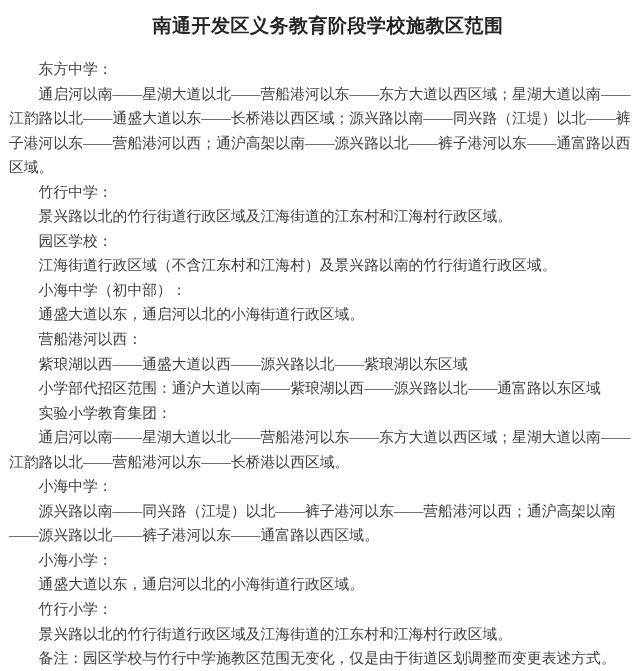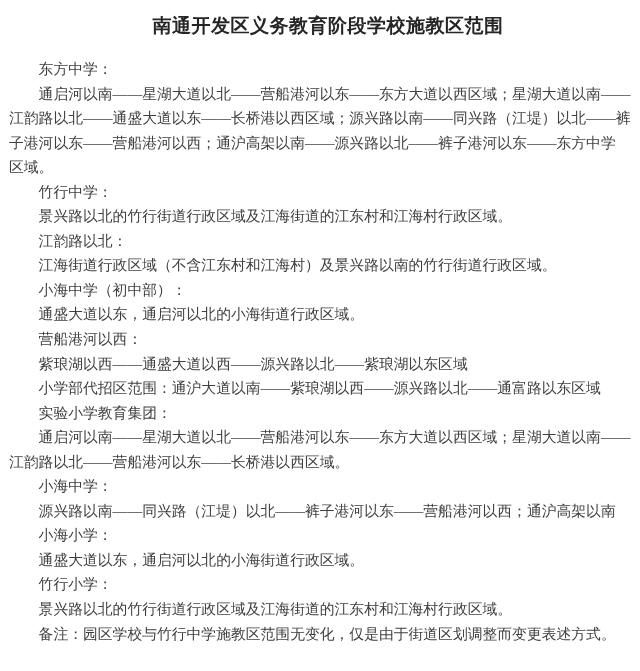--- a/index.html
+++ b/index.html
@@ -45,34 +45,35 @@
 </style>
 </head>
 <body>
 
 <div class="doc-title">南通开发区义务教育阶段学校施教区范围</div>
 
 <div class="doc-lines">
   <div class="ln ind">东方中学：</div>
   <div class="ln ind">通启河以南——星湖大道以北——营船港河以东——东方大道以西区域；星湖大道以南——</div>
   <div class="ln">江韵路以北——通盛大道以东——长桥港以西区域；源兴路以南——同兴路（江堤）以北——裤</div>
-  <div class="ln">子港河以东——营船港河以西；通沪高架以南——源兴路以北——裤子港河以东——东方中学</div>
+  <div class="ln">子港河以东——营船港河以西；通沪高架以南——源兴路以北——裤子港河以东——通富路以西</div>
   <div class="ln">区域。</div>
   <div class="ln ind">竹行中学：</div>
   <div class="ln ind">景兴路以北的竹行街道行政区域及江海街道的江东村和江海村行政区域。</div>
-  <div class="ln ind">江韵路以北：</div>
+  <div class="ln ind">园区学校：</div>
   <div class="ln ind">江海街道行政区域（不含江东村和江海村）及景兴路以南的竹行街道行政区域。</div>
   <div class="ln ind">小海中学（初中部）：</div>
   <div class="ln ind">通盛大道以东，通启河以北的小海街道行政区域。</div>
   <div class="ln ind">营船港河以西：</div>
   <div class="ln ind">紫琅湖以西——通盛大道以西——源兴路以北——紫琅湖以东区域</div>
   <div class="ln ind">小学部代招区范围：通沪大道以南——紫琅湖以西——源兴路以北——通富路以东区域</div>
   <div class="ln ind">实验小学教育集团：</div>
   <div class="ln ind">通启河以南——星湖大道以北——营船港河以东——东方大道以西区域；星湖大道以南——</div>
   <div class="ln">江韵路以北——营船港河以东——长桥港以西区域。</div>
   <div class="ln ind">小海中学：</div>
   <div class="ln ind">源兴路以南——同兴路（江堤）以北——裤子港河以东——营船港河以西；通沪高架以南</div>
+  <div class="ln">——源兴路以北——裤子港河以东——通富路以西区域。</div>
   <div class="ln ind">小海小学：</div>
   <div class="ln ind">通盛大道以东，通启河以北的小海街道行政区域。</div>
   <div class="ln ind">竹行小学：</div>
   <div class="ln ind">景兴路以北的竹行街道行政区域及江海街道的江东村和江海村行政区域。</div>
   <div class="ln ind">备注：园区学校与竹行中学施教区范围无变化，仅是由于街道区划调整而变更表述方式。</div>
 </div>
 
 </body></html>

